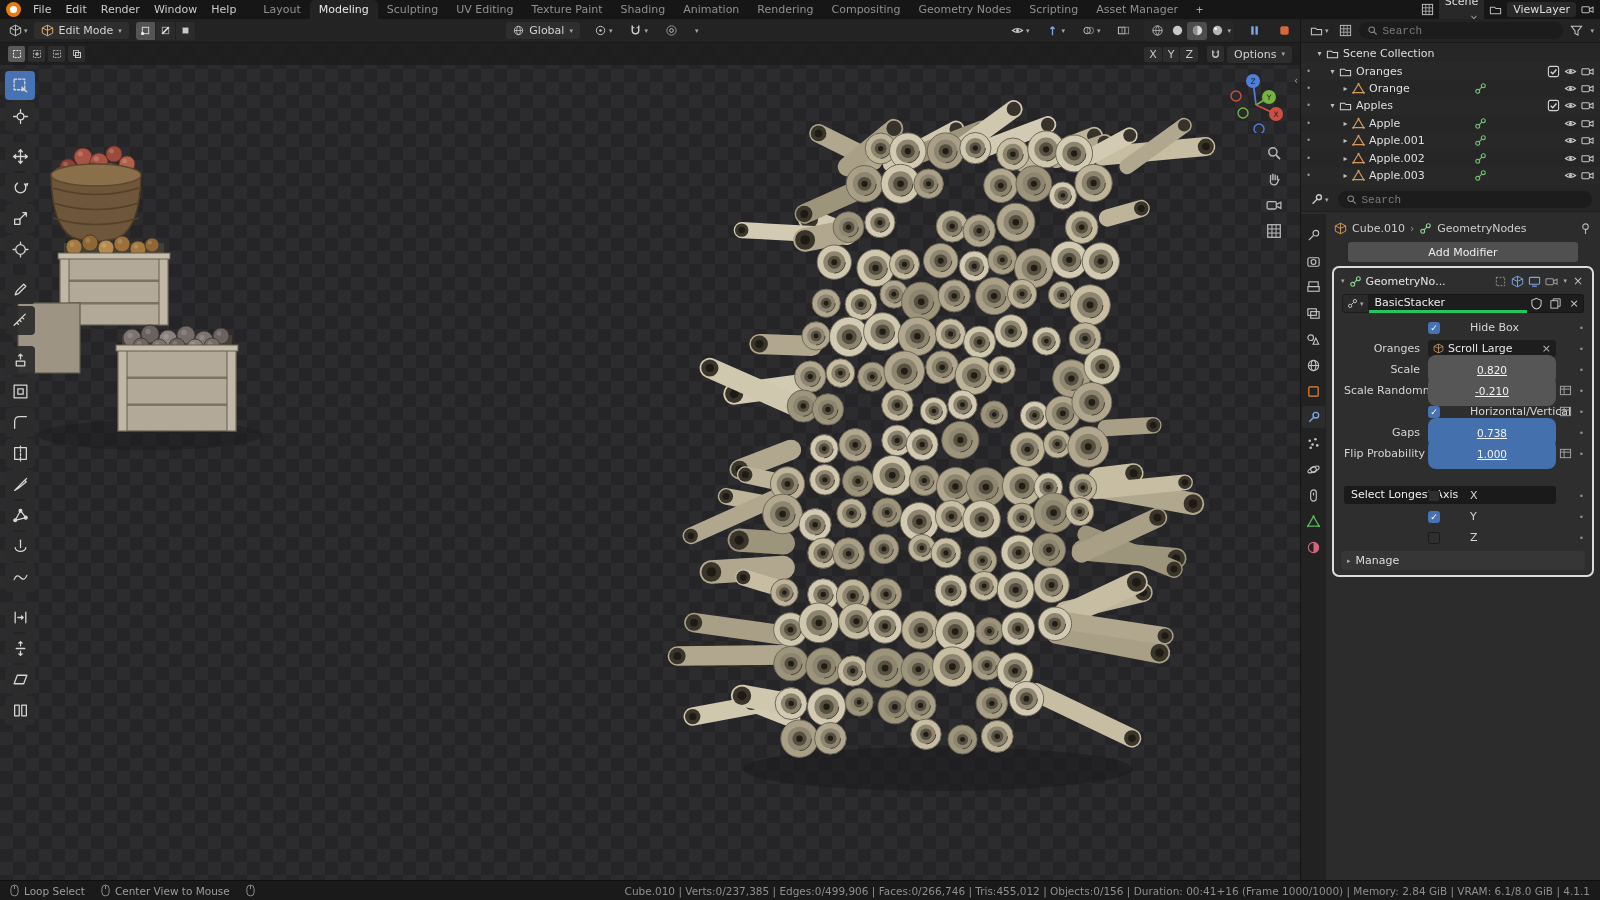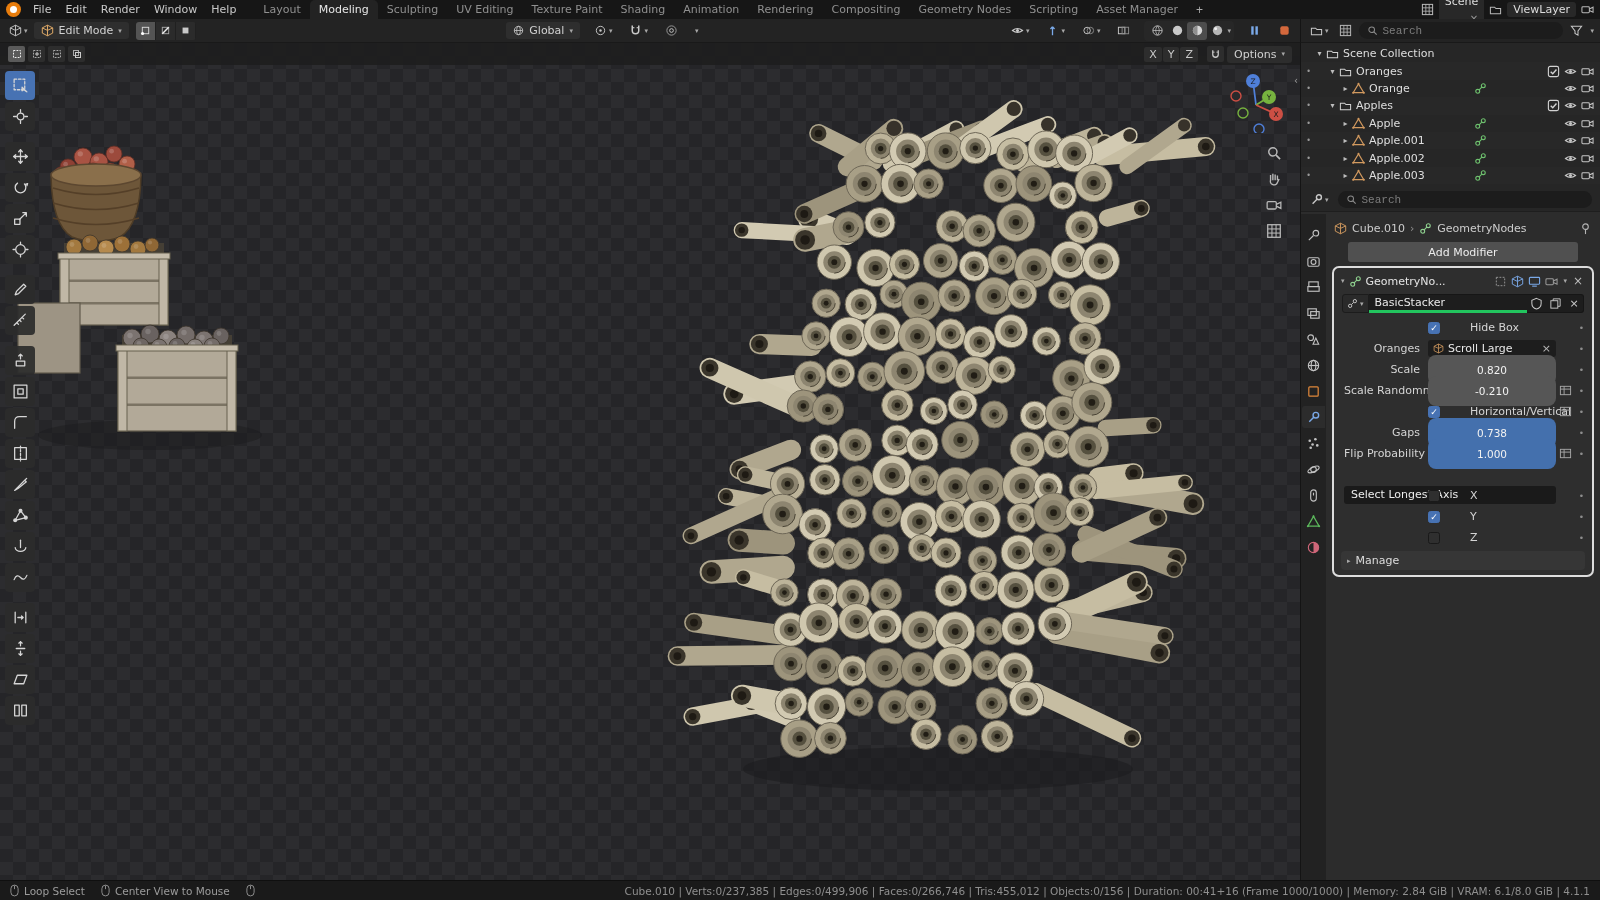--- a/index.html
+++ b/index.html
@@ -100,21 +100,21 @@
   .mh-x{color:#bdbdbd;font-size:12px;padding:0 2px;}
   .ng-row{display:flex;align-items:center;height:19px;margin:2px 8px 4px;}
   .ng-browse{display:flex;align-items:center;gap:2px;background:#2a2a2a;border:1px solid #1c1c1c;border-radius:3px 0 0 3px;height:19px;padding:0 4px;}
   .ng-field{flex:1;background:#1d1d1d;height:19px;display:flex;align-items:center;padding:0 6px;color:#e8e8e8;border-top:1px solid #161616;border-bottom:3px solid #22c55e;}
   .ng-btn{width:19px;height:19px;background:#1d1d1d;display:flex;align-items:center;justify-content:center;color:#c9c9c9;border-top:1px solid #161616;border-bottom:1px solid #161616;}
   .ng-btn:last-child{border-radius:0 3px 3px 0;border-right:1px solid #161616;}
   .prow{display:flex;align-items:center;height:21px;padding:0 4px 0 10px;}
   .plabel{width:84px;text-align:right;padding-right:8px;color:#d4d4d4;white-space:nowrap;overflow:hidden;flex:none;}
   .fwrap{flex:1;display:flex;align-items:center;gap:5px;min-width:0;}
   .pfield{flex:1;height:30px;background:#565656;border-radius:8px;color:#f2f2f2;display:flex;
-    align-items:center;justify-content:center;font-size:10.5px;}
+    align-items:center;justify-content:center;font-size:10.5px;text-decoration:underline;}
   .pfield.keyed{background:#4470ad;}
   .objfield{flex:1;height:17px;background:#1d1d1d;border-radius:3px;display:flex;align-items:center;gap:4px;padding:0 5px;color:#e8e8e8;}
   .objfield .x{margin-left:auto;color:#b5b5b5;font-size:11px;}
   .widefield{flex:1;height:18px;background:#1a1a1a;border-radius:3px;display:flex;align-items:center;padding:0 7px;color:#ececec;margin-top:40px;}
   .cb{width:12px;height:12px;border-radius:2.5px;background:#2f2f2f;border:1px solid #191919;display:flex;
     align-items:center;justify-content:center;font-size:9px;color:transparent;flex:none;}
   .cb.on{background:#4772b3;border-color:#4772b3;color:#fff;}
   .cblabel{color:#d4d4d4;margin-left:25px;}
   .attr-slot{width:19px;height:17px;display:flex;align-items:center;justify-content:center;flex:none;}
   .decor{width:13px;text-align:center;color:#8d8d8d;font-size:9px;flex:none;}

